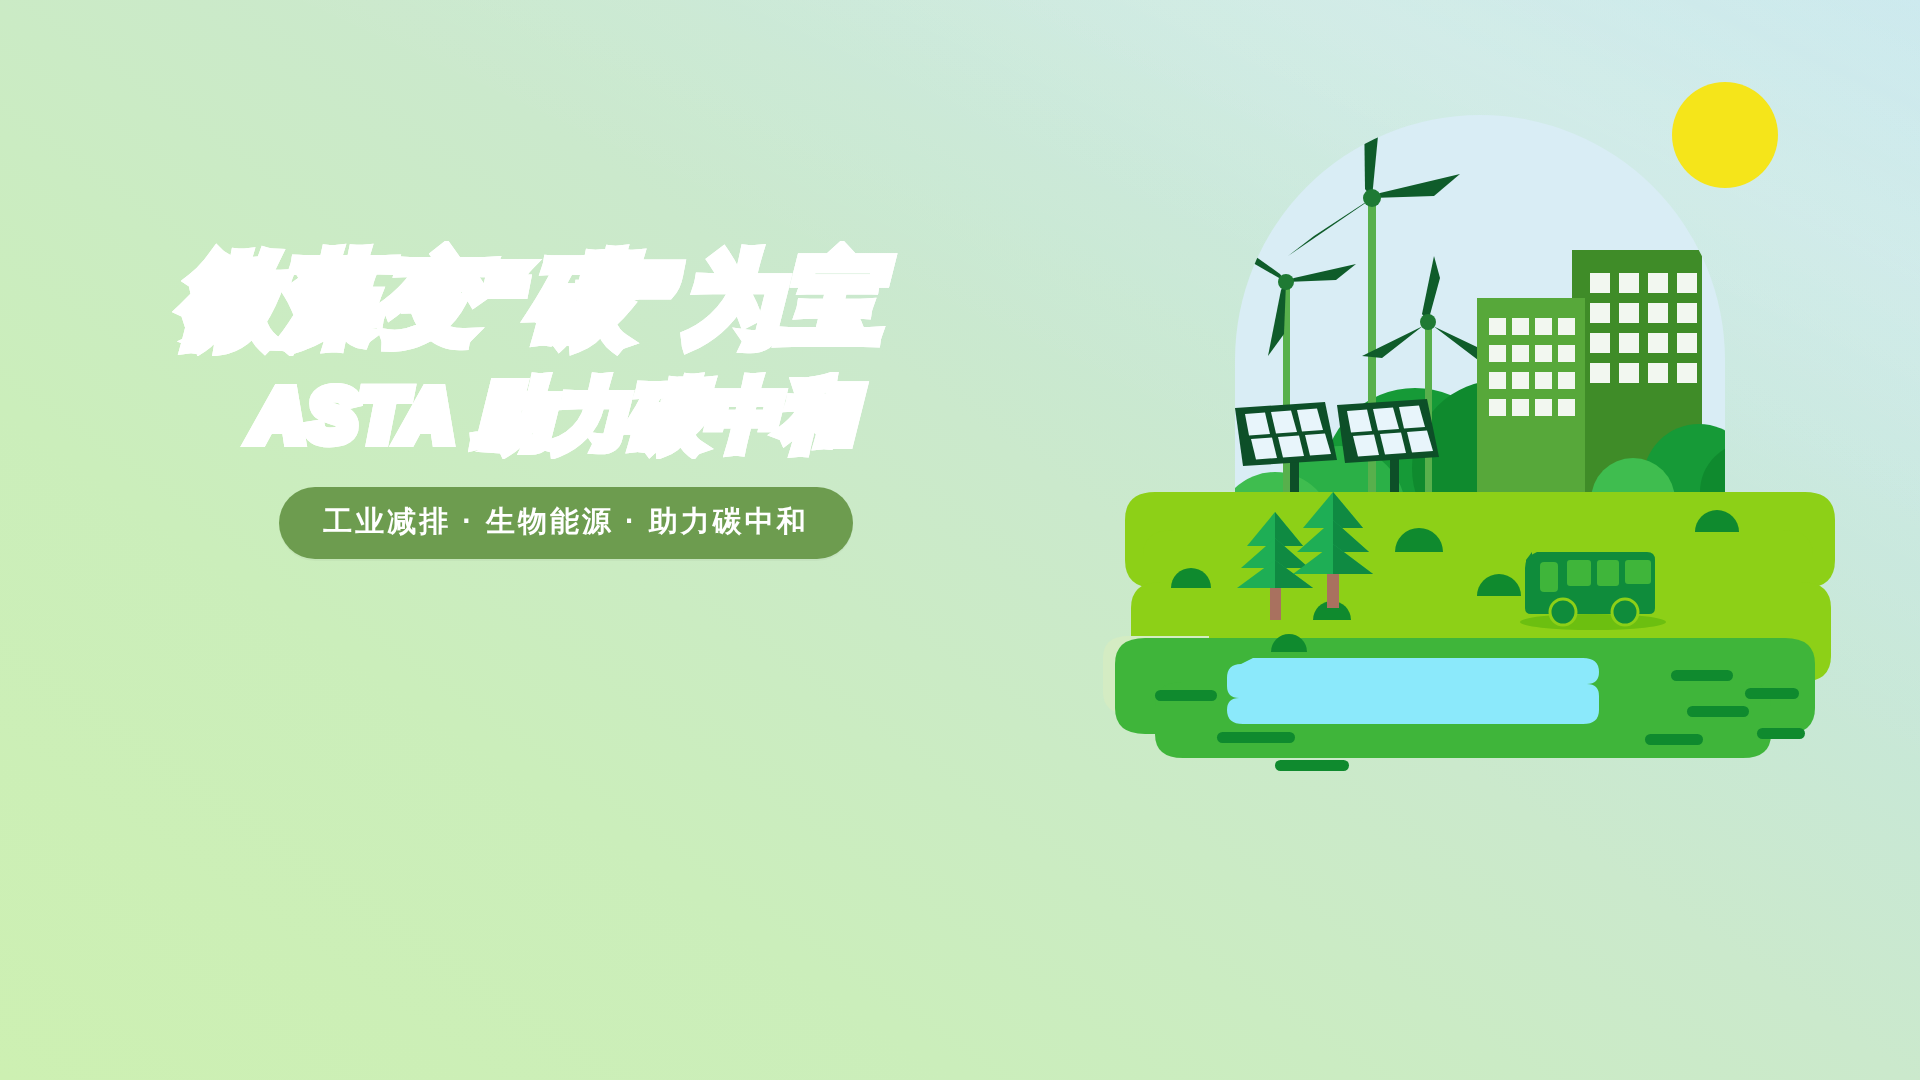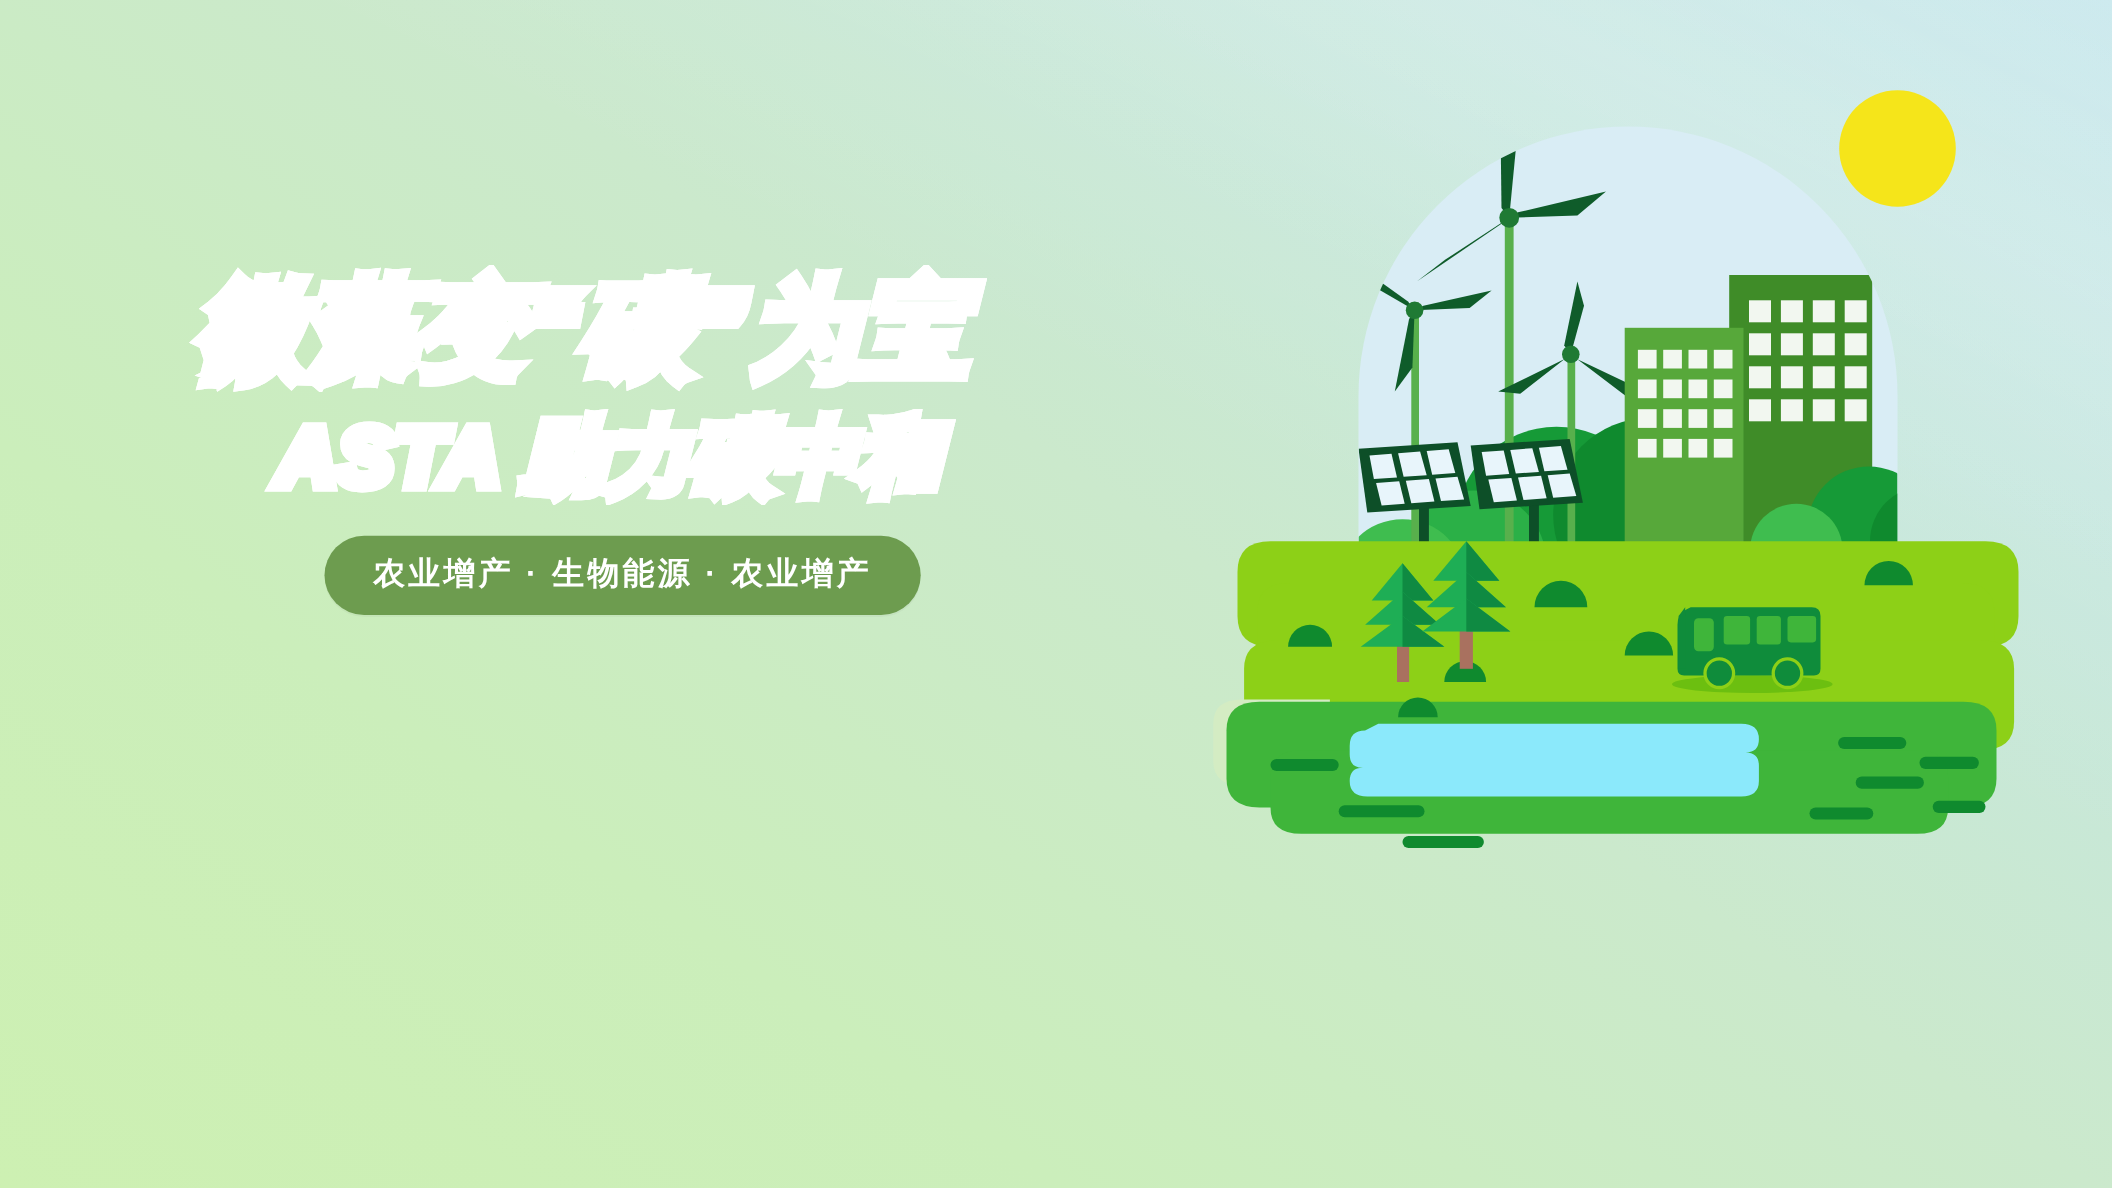--- a/index.html
+++ b/index.html
@@ -78,21 +78,21 @@
     </h1>
 
     <h2 class="subhead">
       <span class="outlined">
         <span class="stroke">ASTA 助力碳中和</span>
         <span class="fill">ASTA 助力碳中和</span>
       </span>
     </h2>
 
     <div id="pill">
-      <span class="pill-text">农业增产 · 生物能源 · 农业增产</span>
+      <span class="pill-text">工业减排 · 生物能源 · 助力碳中和</span>
     </div>
   </div>
 
   <div id="illustration">
     <svg viewBox="0 0 790 720" xmlns="http://www.w3.org/2000/svg" aria-hidden="true">
       <defs>
         <clipPath id="domeClip">
             <path d="M150 450 L150 300 A245 245 0 0 1 640 300 L640 450 Z"></path>
           </clipPath>
         <clipPath id="pondClip">

